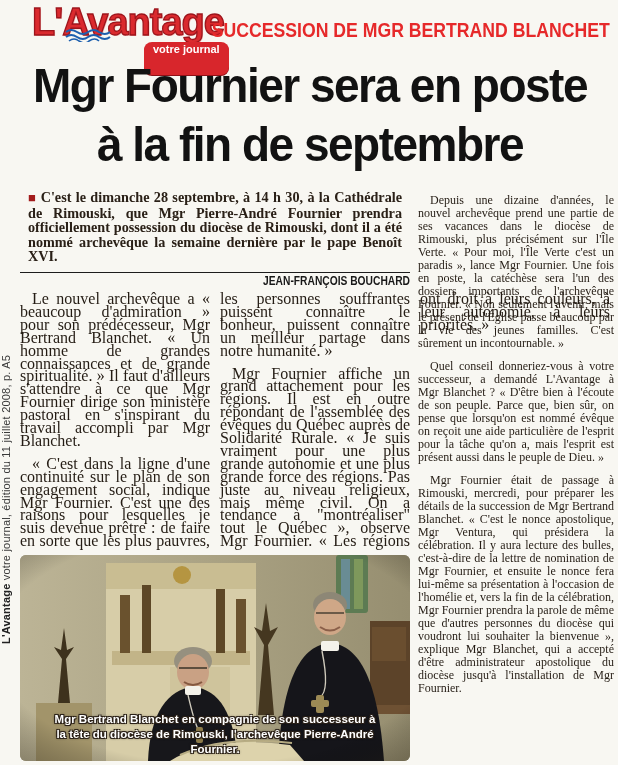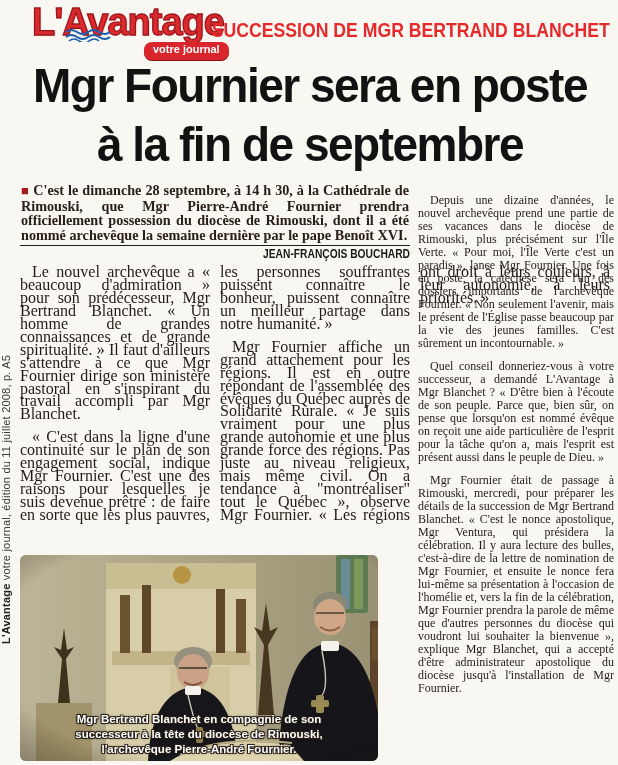--- a/index.html
+++ b/index.html
@@ -29,21 +29,21 @@
     font-family:"Liberation Sans", sans-serif;
     font-weight:700;font-size:38px;line-height:40px;letter-spacing:-1px;
     color:#da2a2e;-webkit-text-stroke:1.3px #9c141b;
     text-shadow:1px 1px 0 #f2b9b4;
   }
   .logo-waves{position:absolute;left:33px;top:27px;}
   .logo-subtitle{
     position:absolute;left:112px;top:40px;
     background:#d8262c;color:#ffffff;border-radius:8px;
     font-family:"Liberation Sans", sans-serif;font-weight:700;
-    font-size:11px;line-height:13px;padding:1px 9px 4px 9px;
+    font-size:11px;line-height:13px;padding:1px 9px 19px 9px;
     box-shadow:0 1px 0 #8e1016;
   }
   .kicker{
     position:absolute;right:8px;top:18px;
     font-family:"Liberation Sans", sans-serif;font-weight:900;
     font-size:21px;color:#e6292a;white-space:nowrap;
     transform:scaleX(.84);transform-origin:100% 50%;
     letter-spacing:0px;
   }
   
@@ -71,21 +71,21 @@
     margin-bottom:5px;white-space:nowrap;
   }
   .two-cols{
     column-count:2;column-gap:10px;height:268px;
     font-size:16px;line-height:12.9px;text-align:justify;
   }
   .two-cols p, .right-col p{margin:0 0 10px 0;text-indent:12px;}
   .right-col{font-size:12px;line-height:13px;text-align:justify;}
   
   .photo{
-    position:absolute;left:0px;top:373px;width:358px;height:206px;
+    position:absolute;left:0px;top:373px;width:390px;height:206px;
     border-radius:6px;overflow:hidden;background:#a59d80;
   }
   .photo svg{display:block;}
   .caption{
     position:absolute;left:0;bottom:4px;width:100%;
     box-sizing:border-box;padding:0 34px;
     text-align:center;
     font-family:"Liberation Sans", sans-serif;font-weight:700;
     font-size:11.5px;line-height:15px;color:#ffffff;
     text-shadow:-1px -1px 0 #2b2118,1px -1px 0 #2b2118,-1px 1px 0 #2b2118,1px 1px 0 #2b2118,0 0 3px #000;
@@ -112,21 +112,21 @@
 </div>
 
 <div class="headline">
   <div>Mgr Fournier sera en poste</div>
   <div>à la fin de septembre</div>
 </div>
 
 <div class="content">
 
   <div class="left-block">
-    <p class="lead" style="margin:1px;font-family:Liberation Serif, serif;"><span class="bullet">■</span><span>C'est le dimanche 28 septembre, à 14 h 30, à la Cathédrale de Rimouski, que Mgr Pierre-André Fournier prendra officiellement possession du diocèse de Rimouski, dont il a été nommé archevêque la semaine dernière par le pape Benoît XVI.</span></p>
+    <p class="lead" style="margin:8px;font-family:Liberation Serif, serif;"><span class="bullet">■</span><span>C'est le dimanche 28 septembre, à 14 h 30, à la Cathédrale de Rimouski, que Mgr Pierre-André Fournier prendra officiellement possession du diocèse de Rimouski, dont il a été nommé archevêque la semaine dernière par le pape Benoît XVI.</span></p>
     <hr class="lead-rule">
     <div class="byline">JEAN-FRANÇOIS BOUCHARD</div>
 
     <div class="two-cols">
       <p>Le nouvel archevêque a « beaucoup d'admiration » pour son prédécesseur, Mgr Bertrand Blanchet. « Un homme de grandes connaissances et de grande spiritualité. » Il faut d'ailleurs s'attendre à ce que Mgr Fournier dirige son ministère pastoral en s'inspirant du travail accompli par Mgr Blanchet.</p>
       <p>« C'est dans la ligne d'une continuité sur le plan de son engagement social, indique Mgr Fournier. C'est une des raisons pour lesquelles je suis devenue prêtre : de faire en sorte que les plus pauvres, les personnes souffrantes puissent connaître le bonheur, puissent connaître un meilleur partage dans notre humanité. »</p>
       <p>Mgr Fournier affiche un grand attachement pour les régions. Il est en outre répondant de l'assemblée des évêques du Québec auprès de Solidarité Rurale. « Je suis vraiment pour une plus grande autonomie et une plus grande force des régions. Pas juste au niveau religieux, mais même civil. On a tendance à "montréaliser" tout le Québec », observe Mgr Fournier. « Les régions ont droit à leurs couleurs, à leur autonomie, à leurs priorités. »</p>
     </div>
 
     <div class="photo">

